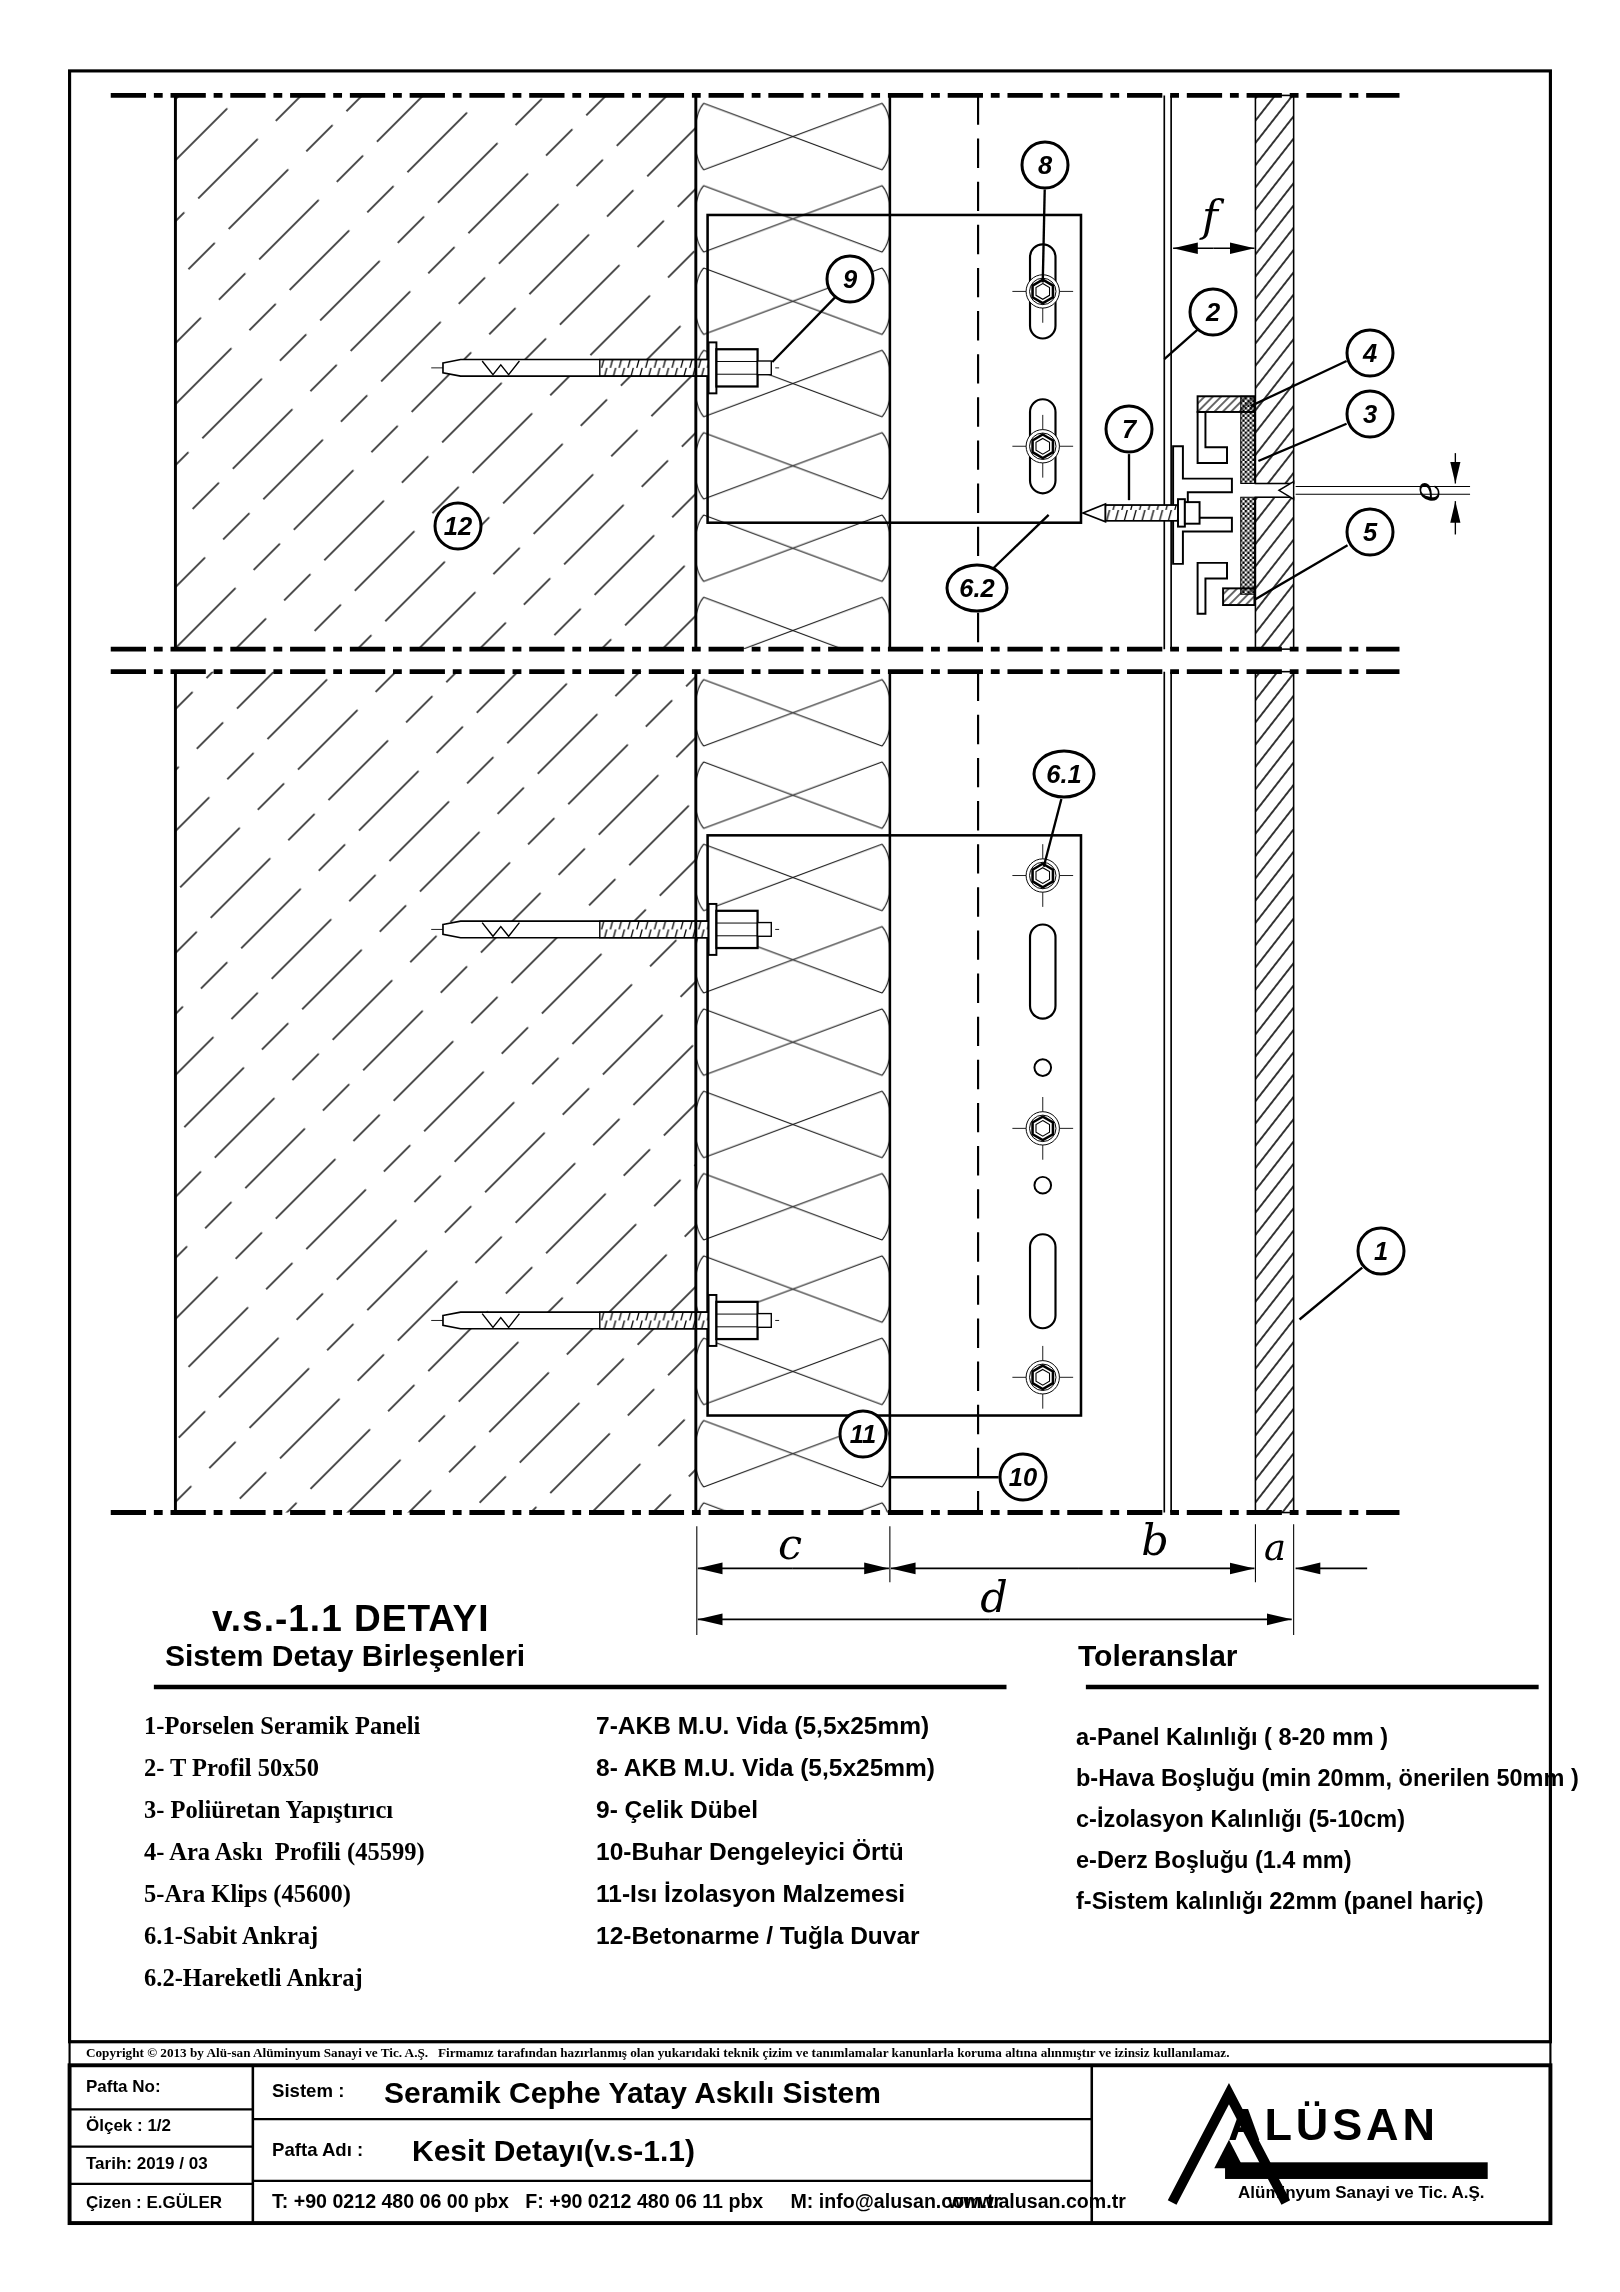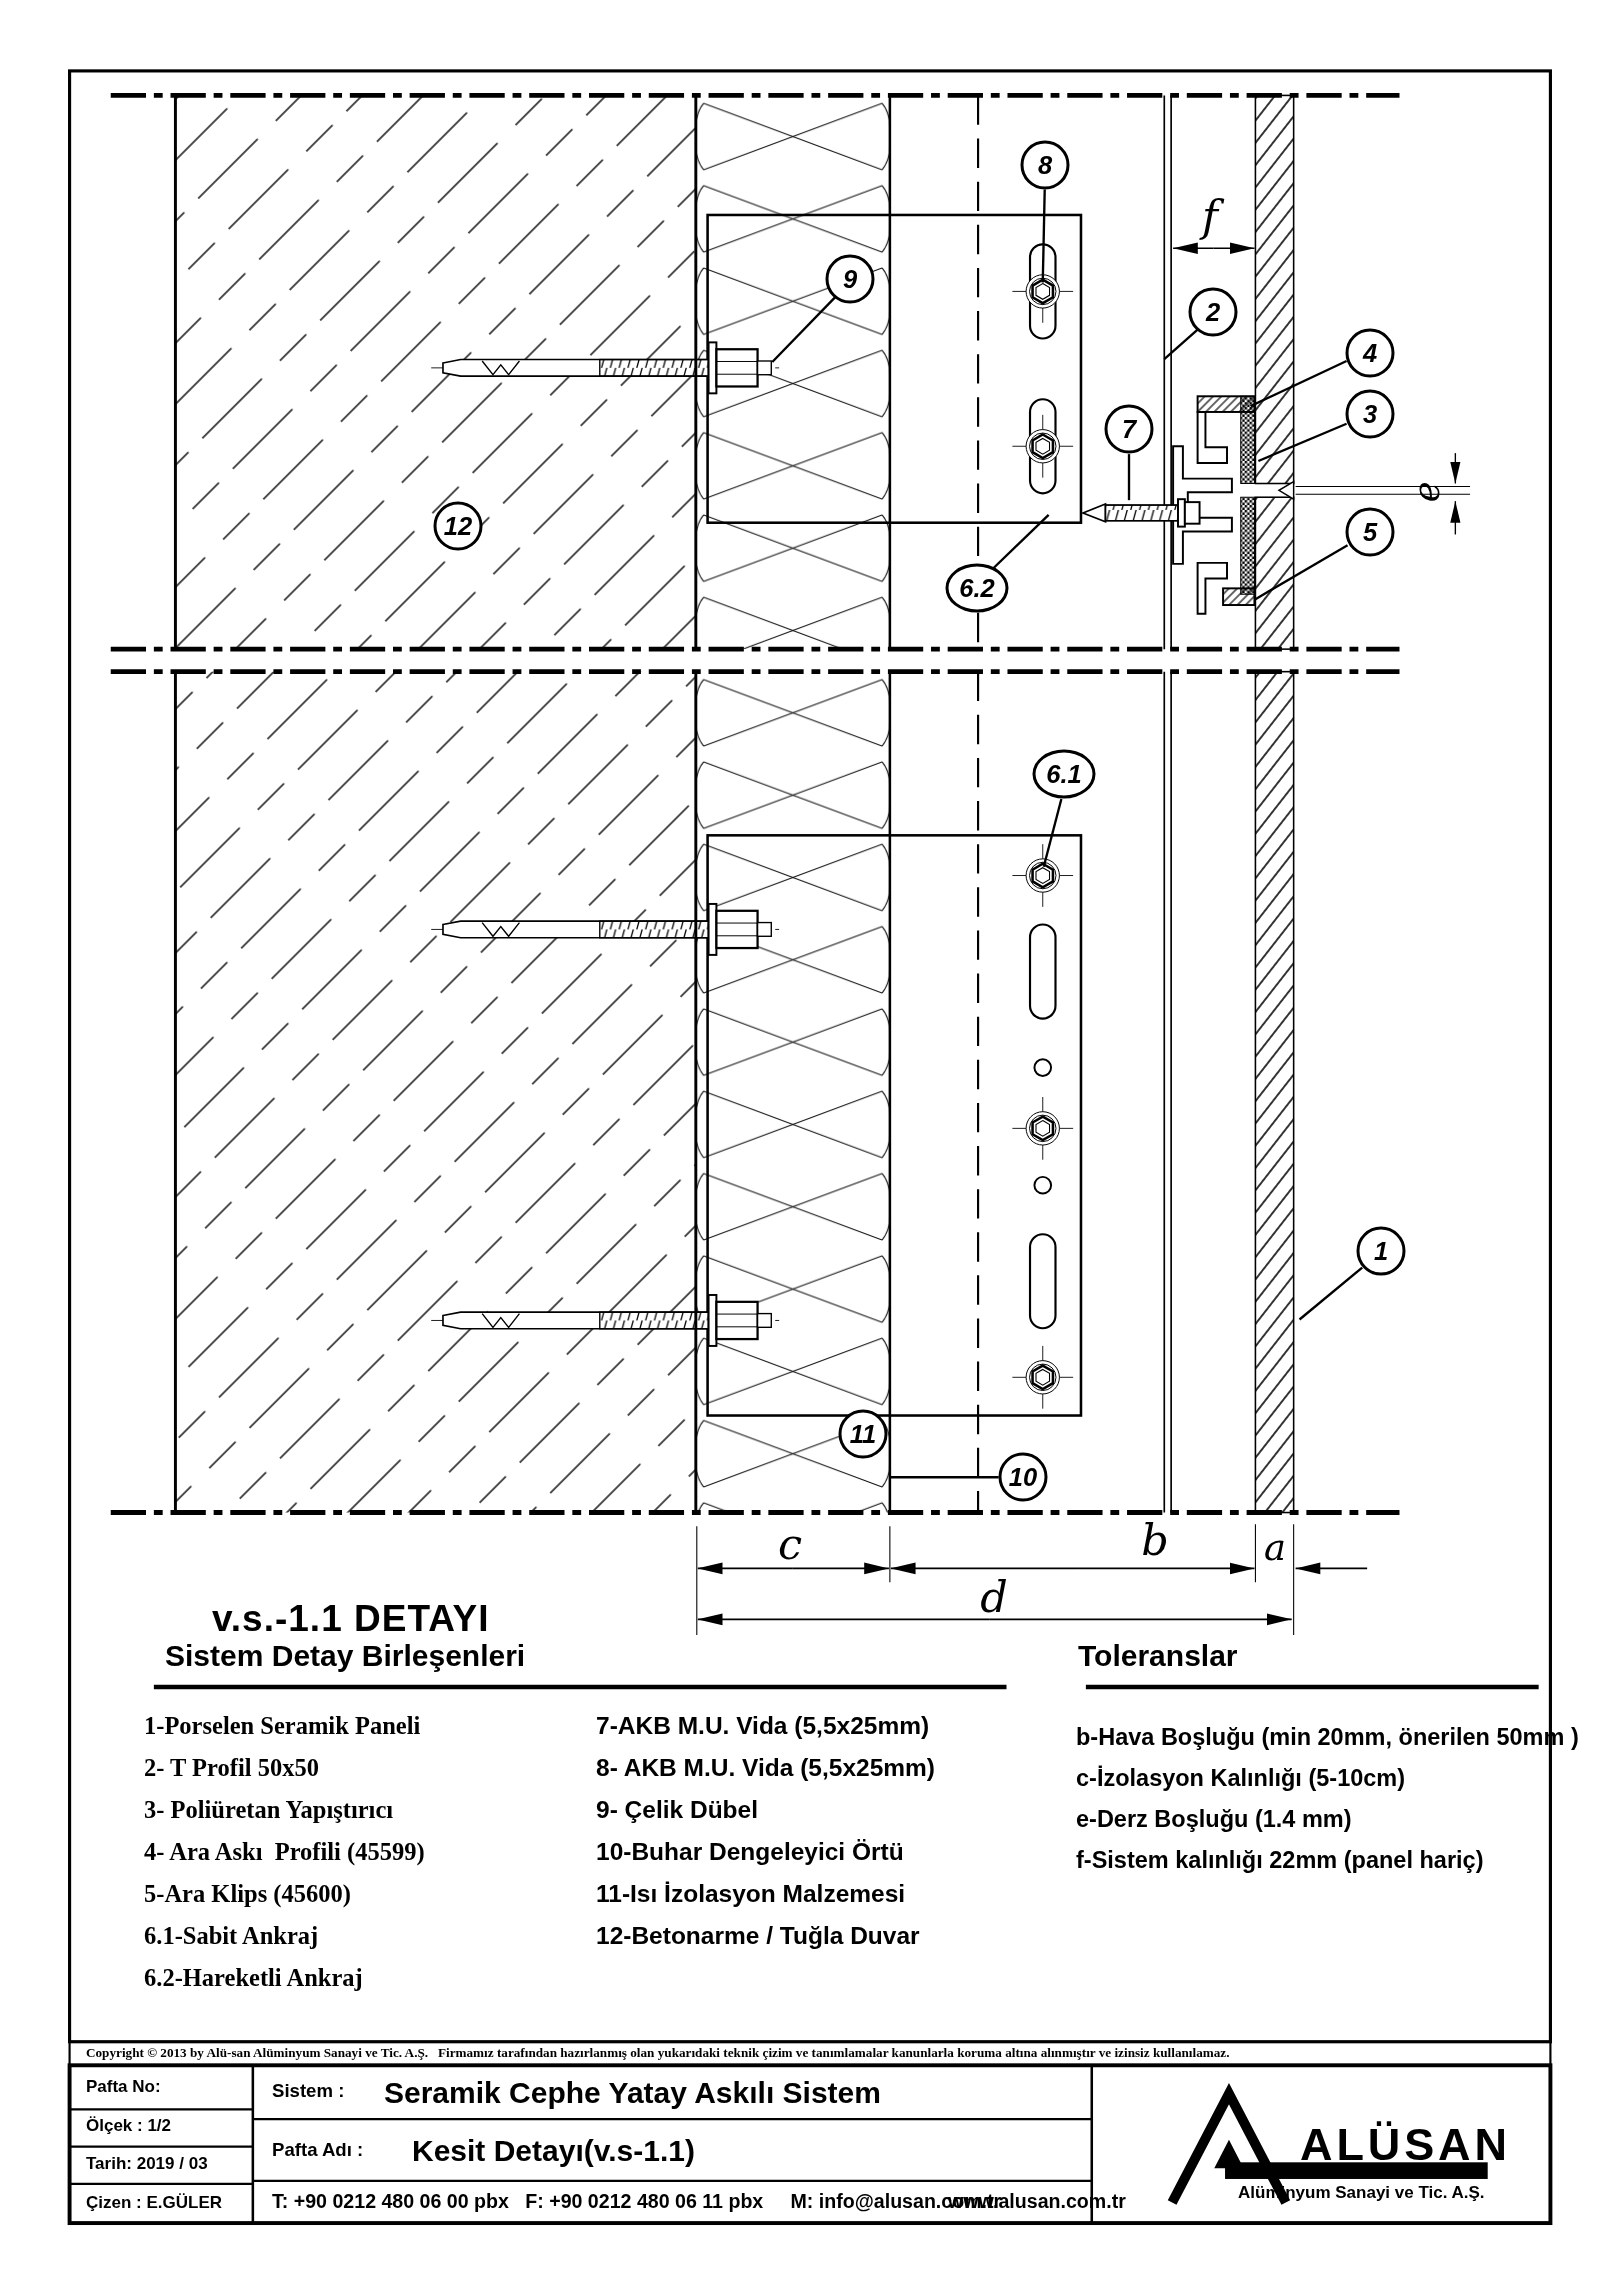--- a/index.html
+++ b/index.html
@@ -194,37 +194,37 @@
     </g>
   </svg>
 
   <div class="abs page-title" style="left:212px;top:1564px;margin-top:34px;">v.s.-1.1 DETAYI</div>
 
   <div class="abs sec-heading" style="left:165px;top:1639px;">Sistem Detay Birleşenleri</div>
   <div class="abs sec-heading" style="left:1078px;top:1639px;">Toleranslar</div>
 
   <div class="abs list" style="left:144px;top:1705px;font-family:Liberation Serif, serif;"><div>1-Porselen Seramik Paneli</div><div>2- T Profil 50x50</div><div>3- Poliüretan Yapıştırıcı</div><div>4- Ara Askı  Profili (45599)</div><div>5-Ara Klips (45600)</div><div>6.1-Sabit Ankraj</div><div>6.2-Hareketli Ankraj</div></div>
   <div class="abs list" style="left:596px;top:1705px;"><div>7-AKB M.U. Vida (5,5x25mm)</div><div>8- AKB M.U. Vida (5,5x25mm)</div><div>9- Çelik Dübel</div><div>10-Buhar Dengeleyici Örtü</div><div>11-Isı İzolasyon Malzemesi</div><div>12-Betonarme / Tuğla Duvar</div></div>
-  <div class="abs tol-list" style="left:1076px;top:1717px;"><div>b-Hava Boşluğu (min 20mm, önerilen 50mm )</div><div>c-İzolasyon Kalınlığı (5-10cm)</div><div>e-Derz Boşluğu (1.4 mm)</div><div>f-Sistem kalınlığı 22mm (panel hariç)</div></div>
+  <div class="abs tol-list" style="left:1076px;top:1717px;"><div>a-Panel Kalınlığı ( 8-20 mm )</div><div>b-Hava Boşluğu (min 20mm, önerilen 50mm )</div><div>c-İzolasyon Kalınlığı (5-10cm)</div><div>e-Derz Boşluğu (1.4 mm)</div><div>f-Sistem kalınlığı 22mm (panel hariç)</div></div>
 
   <div class="abs copyright" style="left:86px;top:2045px;width:1451px;">Copyright © 2013 by Alü-san Alüminyum Sanayi ve Tic. A.Ş.   Firmamız tarafından hazırlanmış olan yukarıdaki teknik çizim ve tanımlamalar kanunlarla koruma altına alınmıştır ve izinsiz kullanılamaz.</div>
 
   <div class="abs tb-label-sm" style="left:86px;top:2077px;">Pafta No:</div>
   <div class="abs tb-label-sm" style="left:86px;top:2116px;">Ölçek : 1/2</div>
   <div class="abs tb-label-sm" style="left:86px;top:2154px;">Tarih: 2019 / 03</div>
   <div class="abs tb-label-sm" style="left:86px;top:2193px;">Çizen : E.GÜLER</div>
 
   <div class="abs tb-label" style="left:272px;top:2080px;">Sistem :</div>
   <div class="abs tb-big" style="left:384px;top:2076px;">Seramik Cephe Yatay Askılı Sistem</div>
   <div class="abs tb-label" style="left:272px;top:2139px;">Pafta Adı :</div>
   <div class="abs tb-big" style="left:412px;top:2134px;">Kesit Detayı(v.s-1.1)</div>
   <div class="abs tb-contact" style="left:272px;top:2190px;">T: +90 0212 480 06 00 pbx   F: +90 0212 480 06 11 pbx     M: info@alusan.com.tr</div>
   <div class="abs tb-contact" style="left:916px;top:2190px;padding-left:32px;">www.alusan.com.tr</div>
 
-  <div class="abs logo-name" style="left:1300px;top:2099px;margin-top:20px;">ALÜSAN</div>
+  <div class="abs logo-name" style="left:1228px;top:2099px;">ALÜSAN</div>
   <div class="abs logo-sub" style="left:1238px;top:2183px;">Alüminyum Sanayi ve Tic. A.Ş.</div>
 
   <div id="callout-layer">
       <div class="callout" style="left: 1045px; top: 165px;">8</div>
       <div class="callout" style="left: 850px; top: 279px;">9</div>
       <div class="callout" style="left: 458px; top: 526px;">12</div>
       <div class="callout" style="left: 1213px; top: 312px;">2</div>
       <div class="callout" style="left: 1370px; top: 353px;">4</div>
       <div class="callout" style="left: 1370px; top: 414px;">3</div>
       <div class="callout" style="left: 1129px; top: 429px;">7</div>

